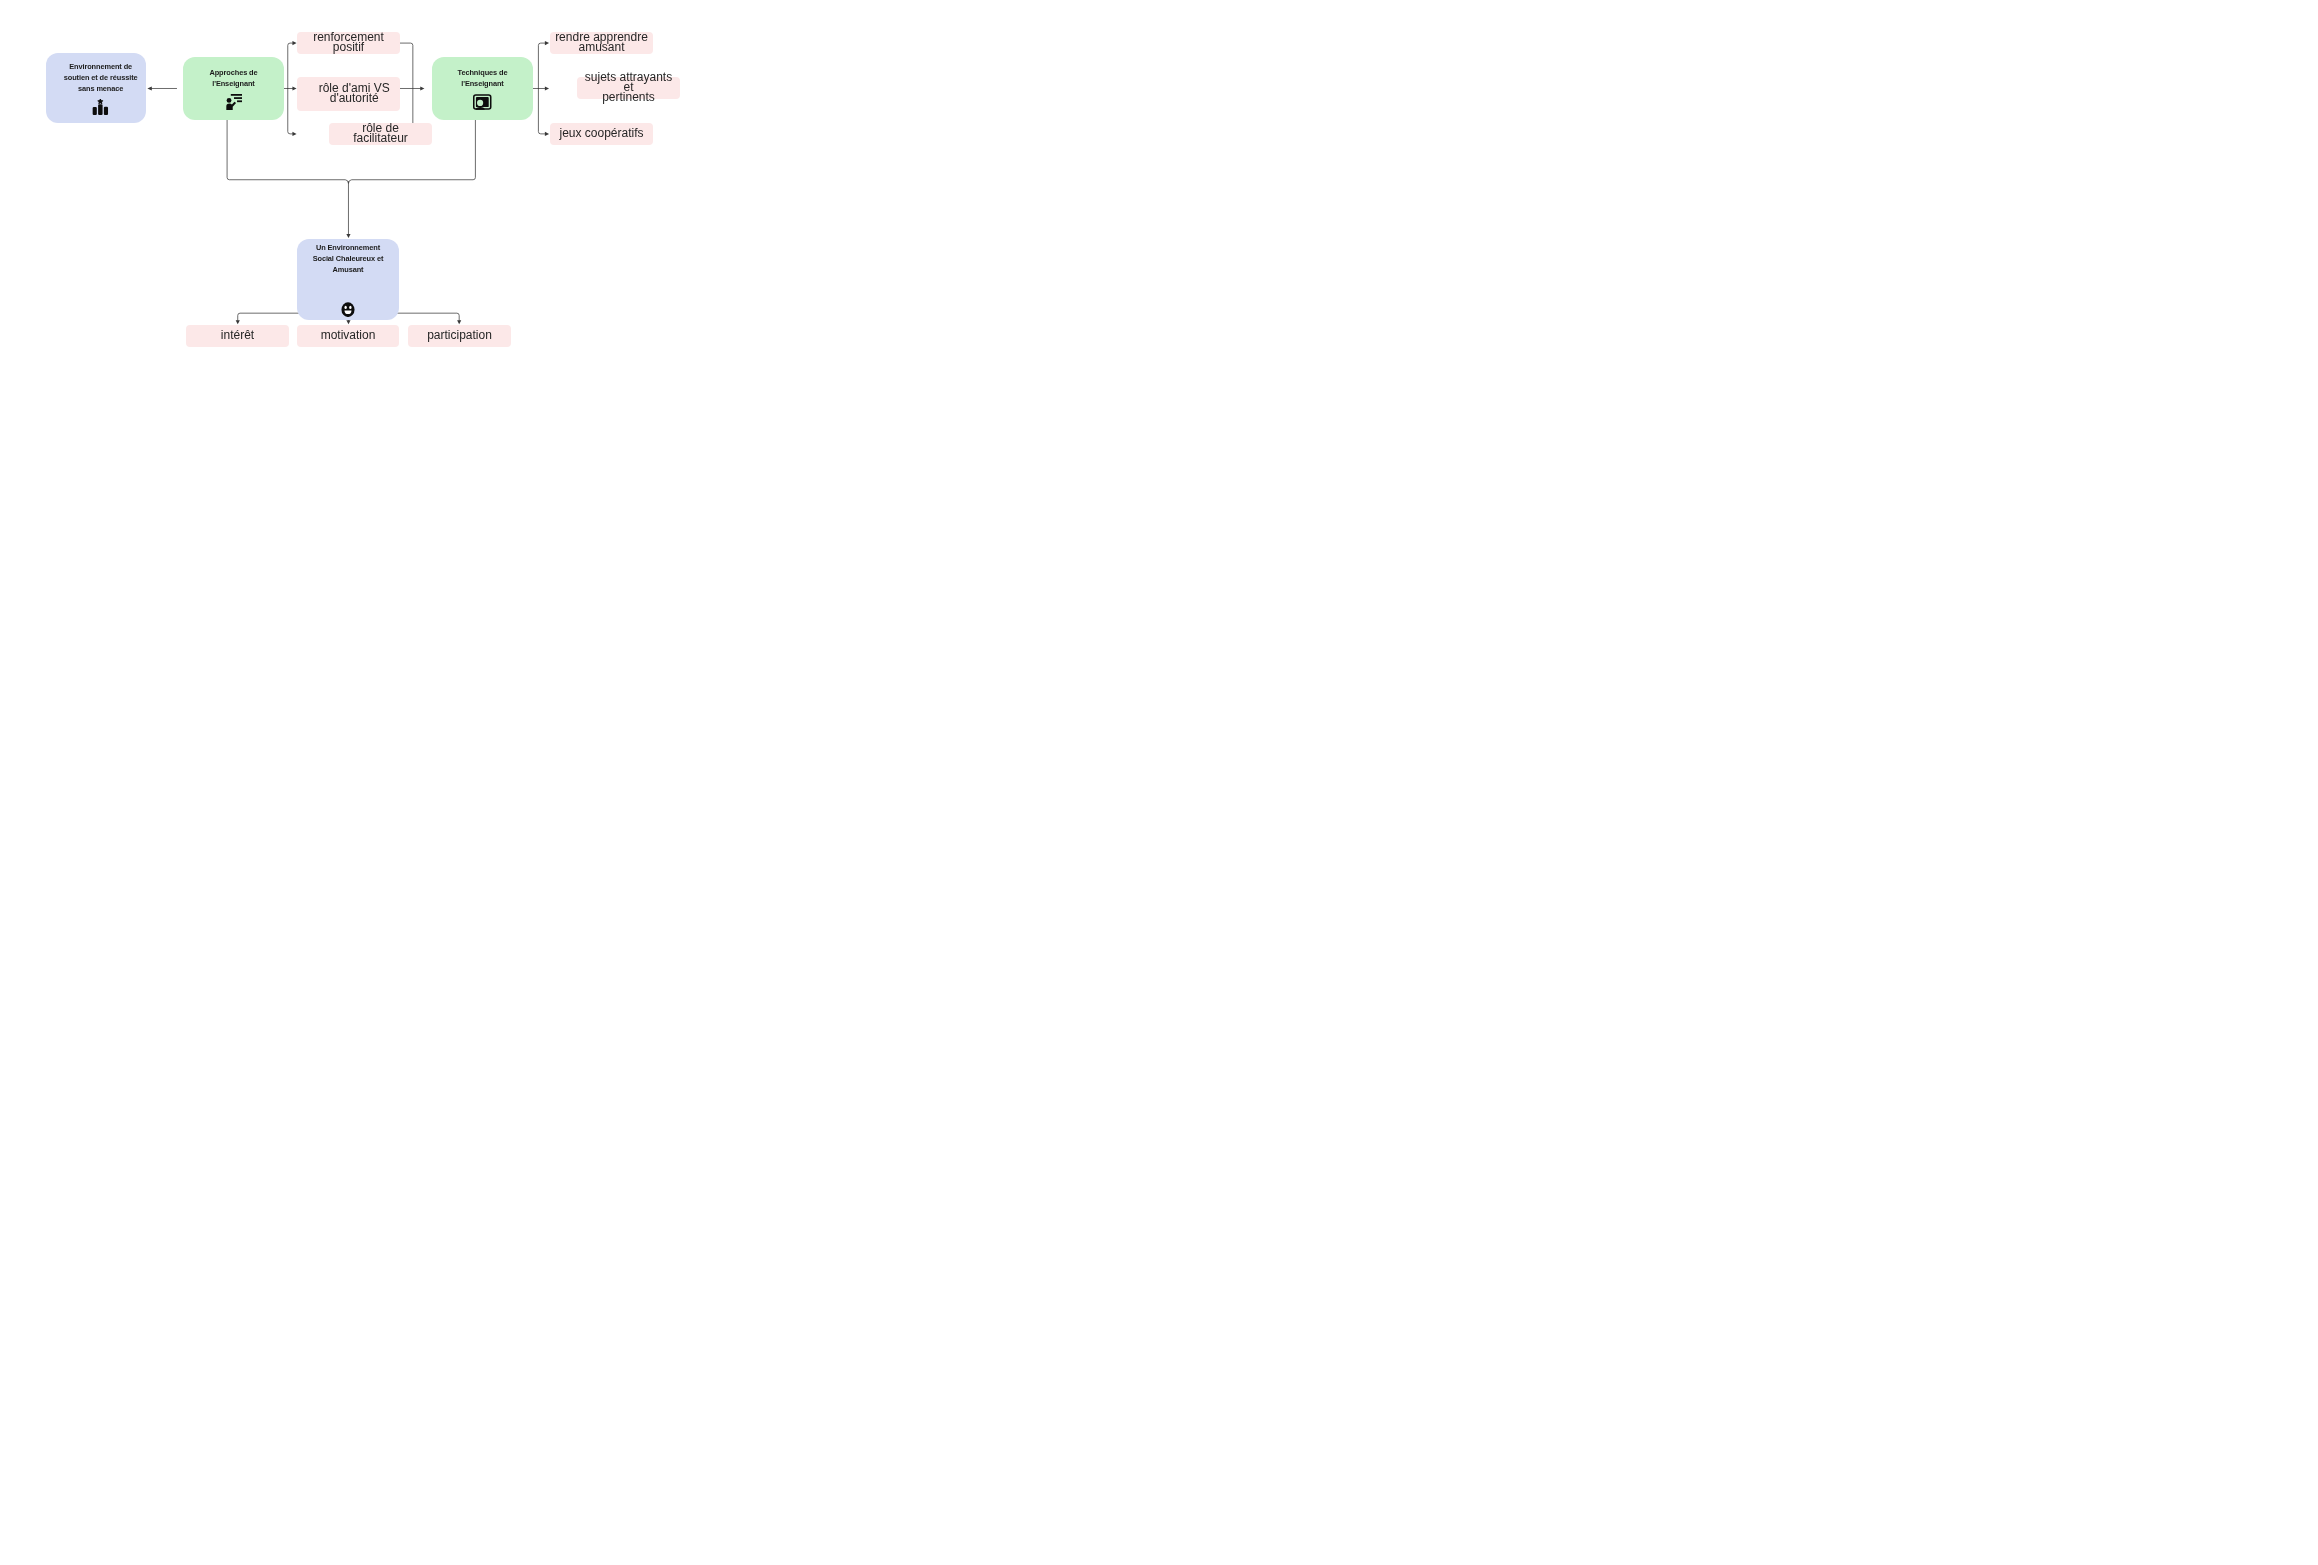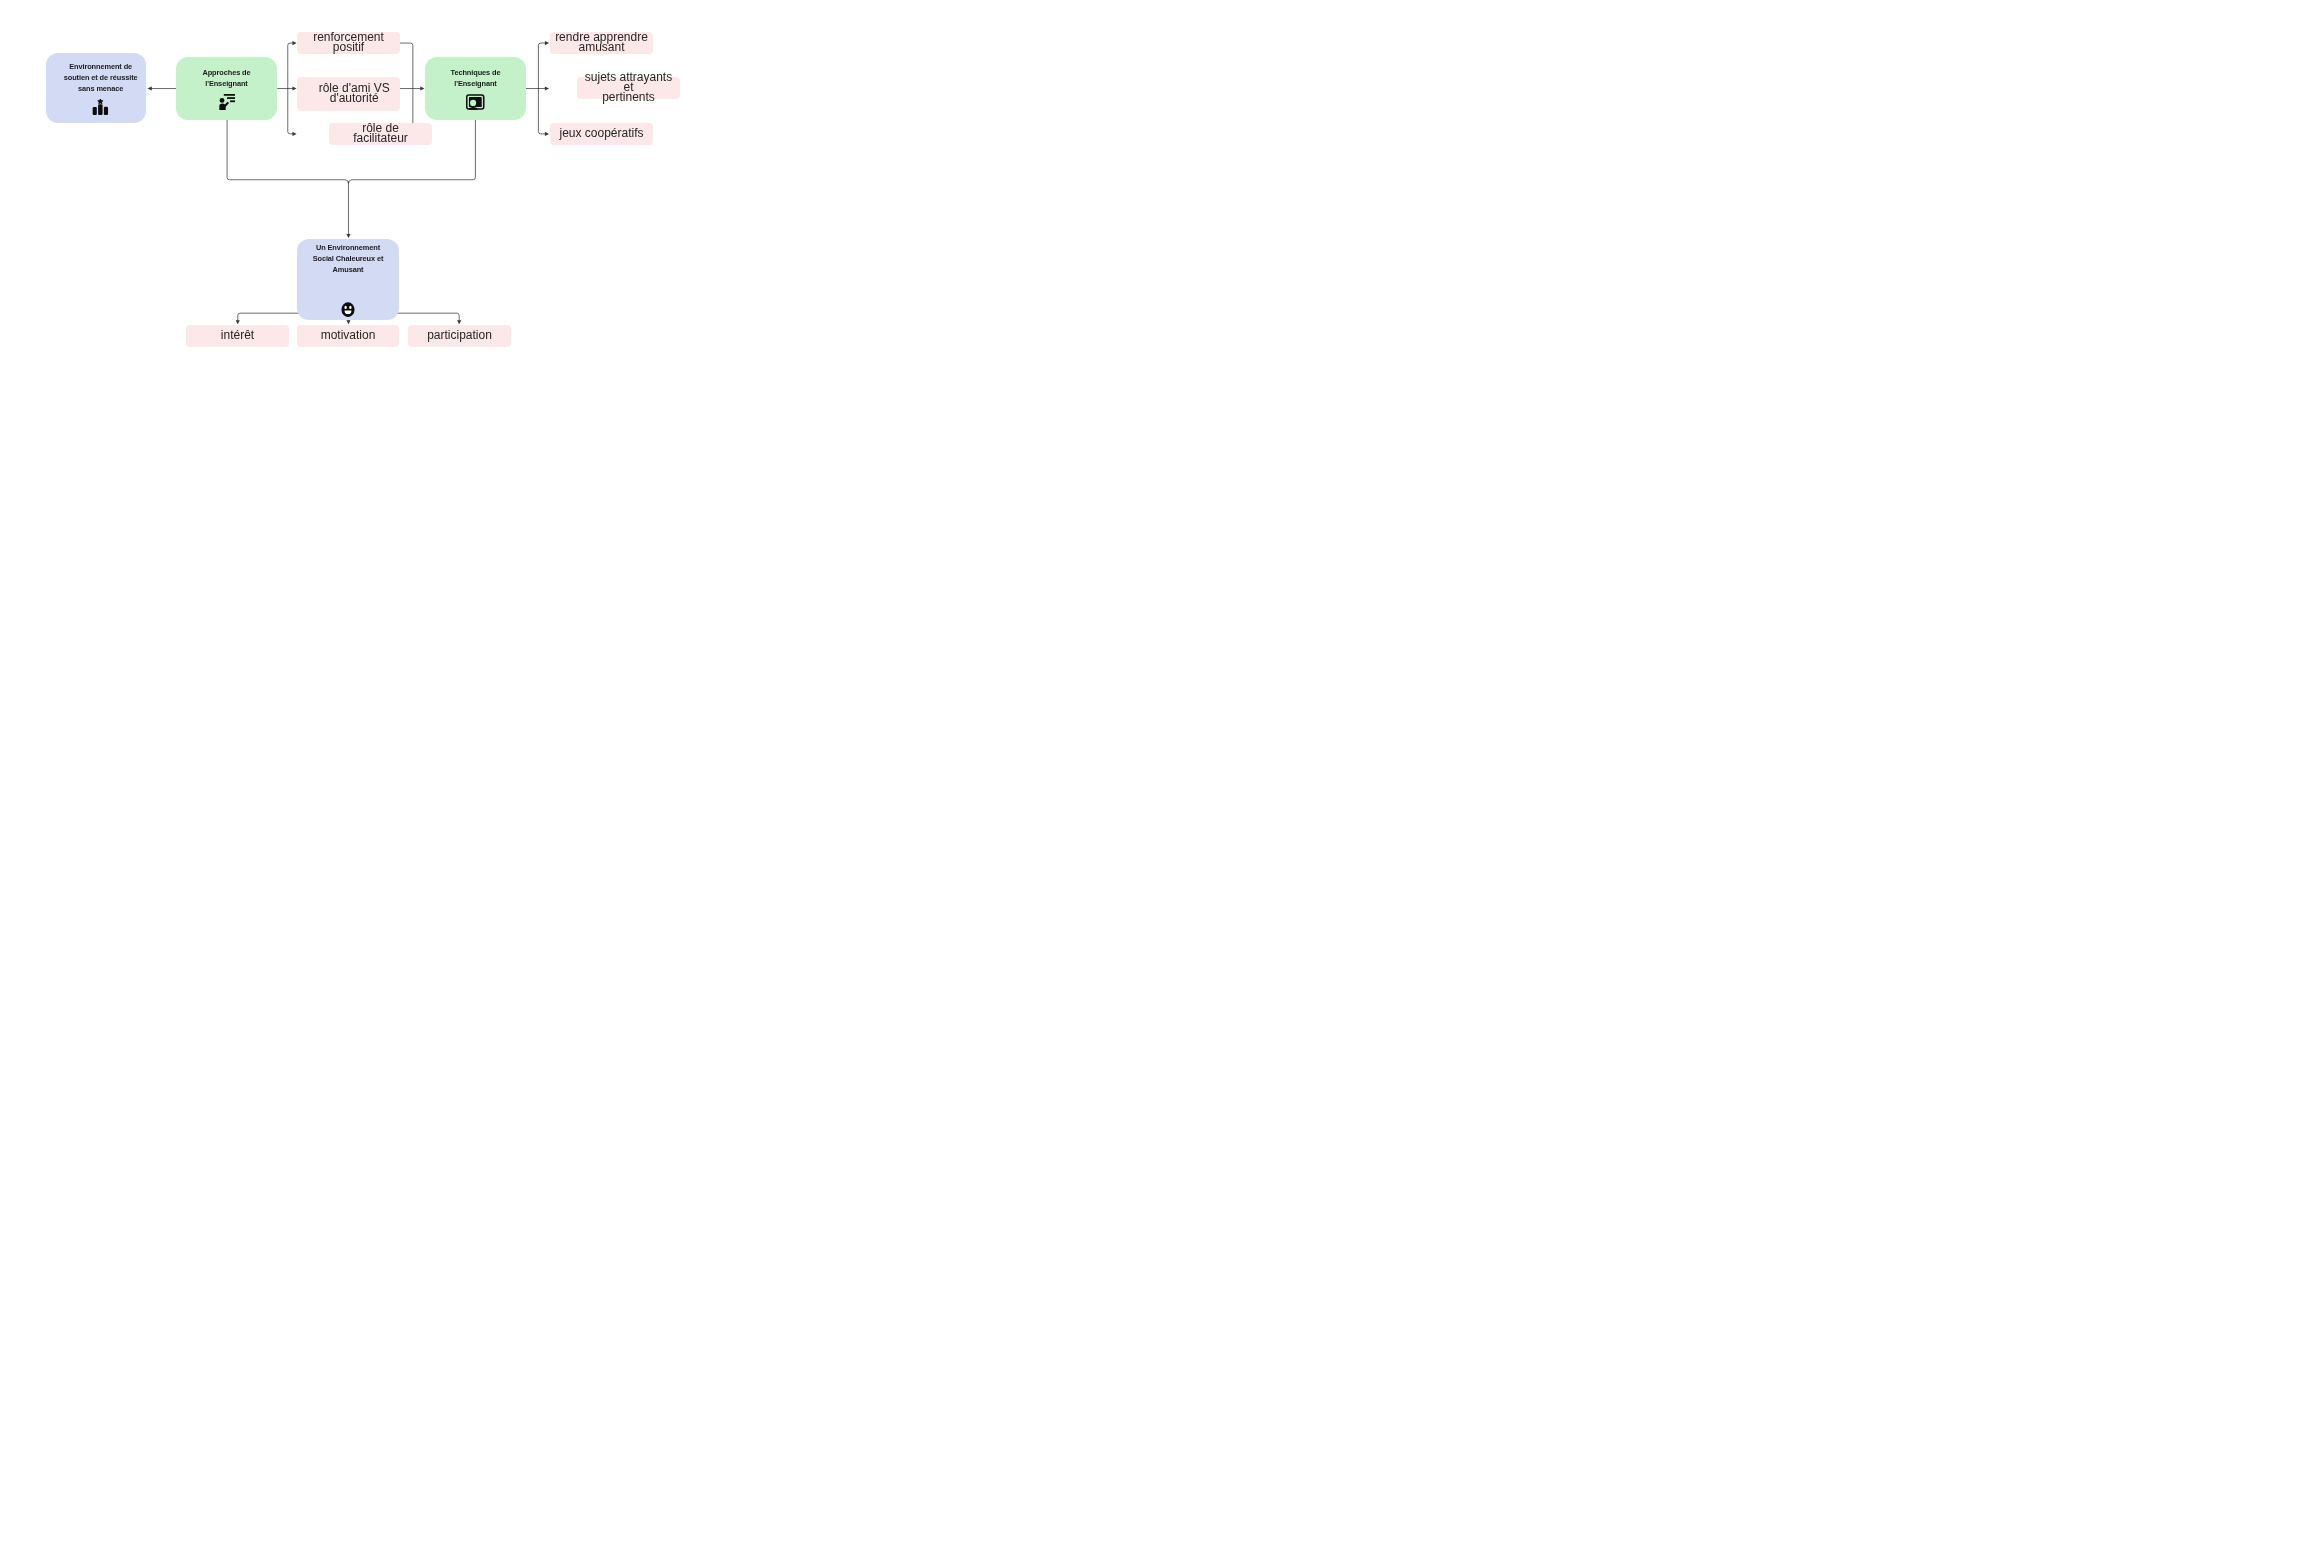--- a/index.html
+++ b/index.html
@@ -14,21 +14,21 @@
   .connector-layer path{fill:none;stroke:var(--line,#383838);stroke-width:1.6;stroke-linecap:round;stroke-linejoin:round;}
   .connector-layer polygon{fill:var(--line,#383838);}
   .node{
     position:absolute;
     display:flex;flex-direction:column;align-items:center;justify-content:center;
     text-align:center;box-sizing:border-box;
   }
   .big{border-radius:12px;gap:4.2px;padding:2.8px 3.7px;}
   .leaf{border-radius:4px;font-size:12px;line-height:9.7px;color:#262626;padding:0.9px 4.6px;}
   .blue{background:var(--blue,#d3dbf4);}
-  .green{background:var(--green,#c4f1c9);}
+  .green{background:var(--green,#c4f1c9);margin-left:7px;}
   .pink{background:var(--pink,#fce8e8);}
   .title{font-weight:bold;font-size:7.4px;line-height:11px;color:#1c1c1c;letter-spacing:-0.1px;}
   .icon{display:block;}
   .icon .ink{fill:#0d0d0d;}
 </style>
 </head>
 <body>
 
 <div class="stage">
 

